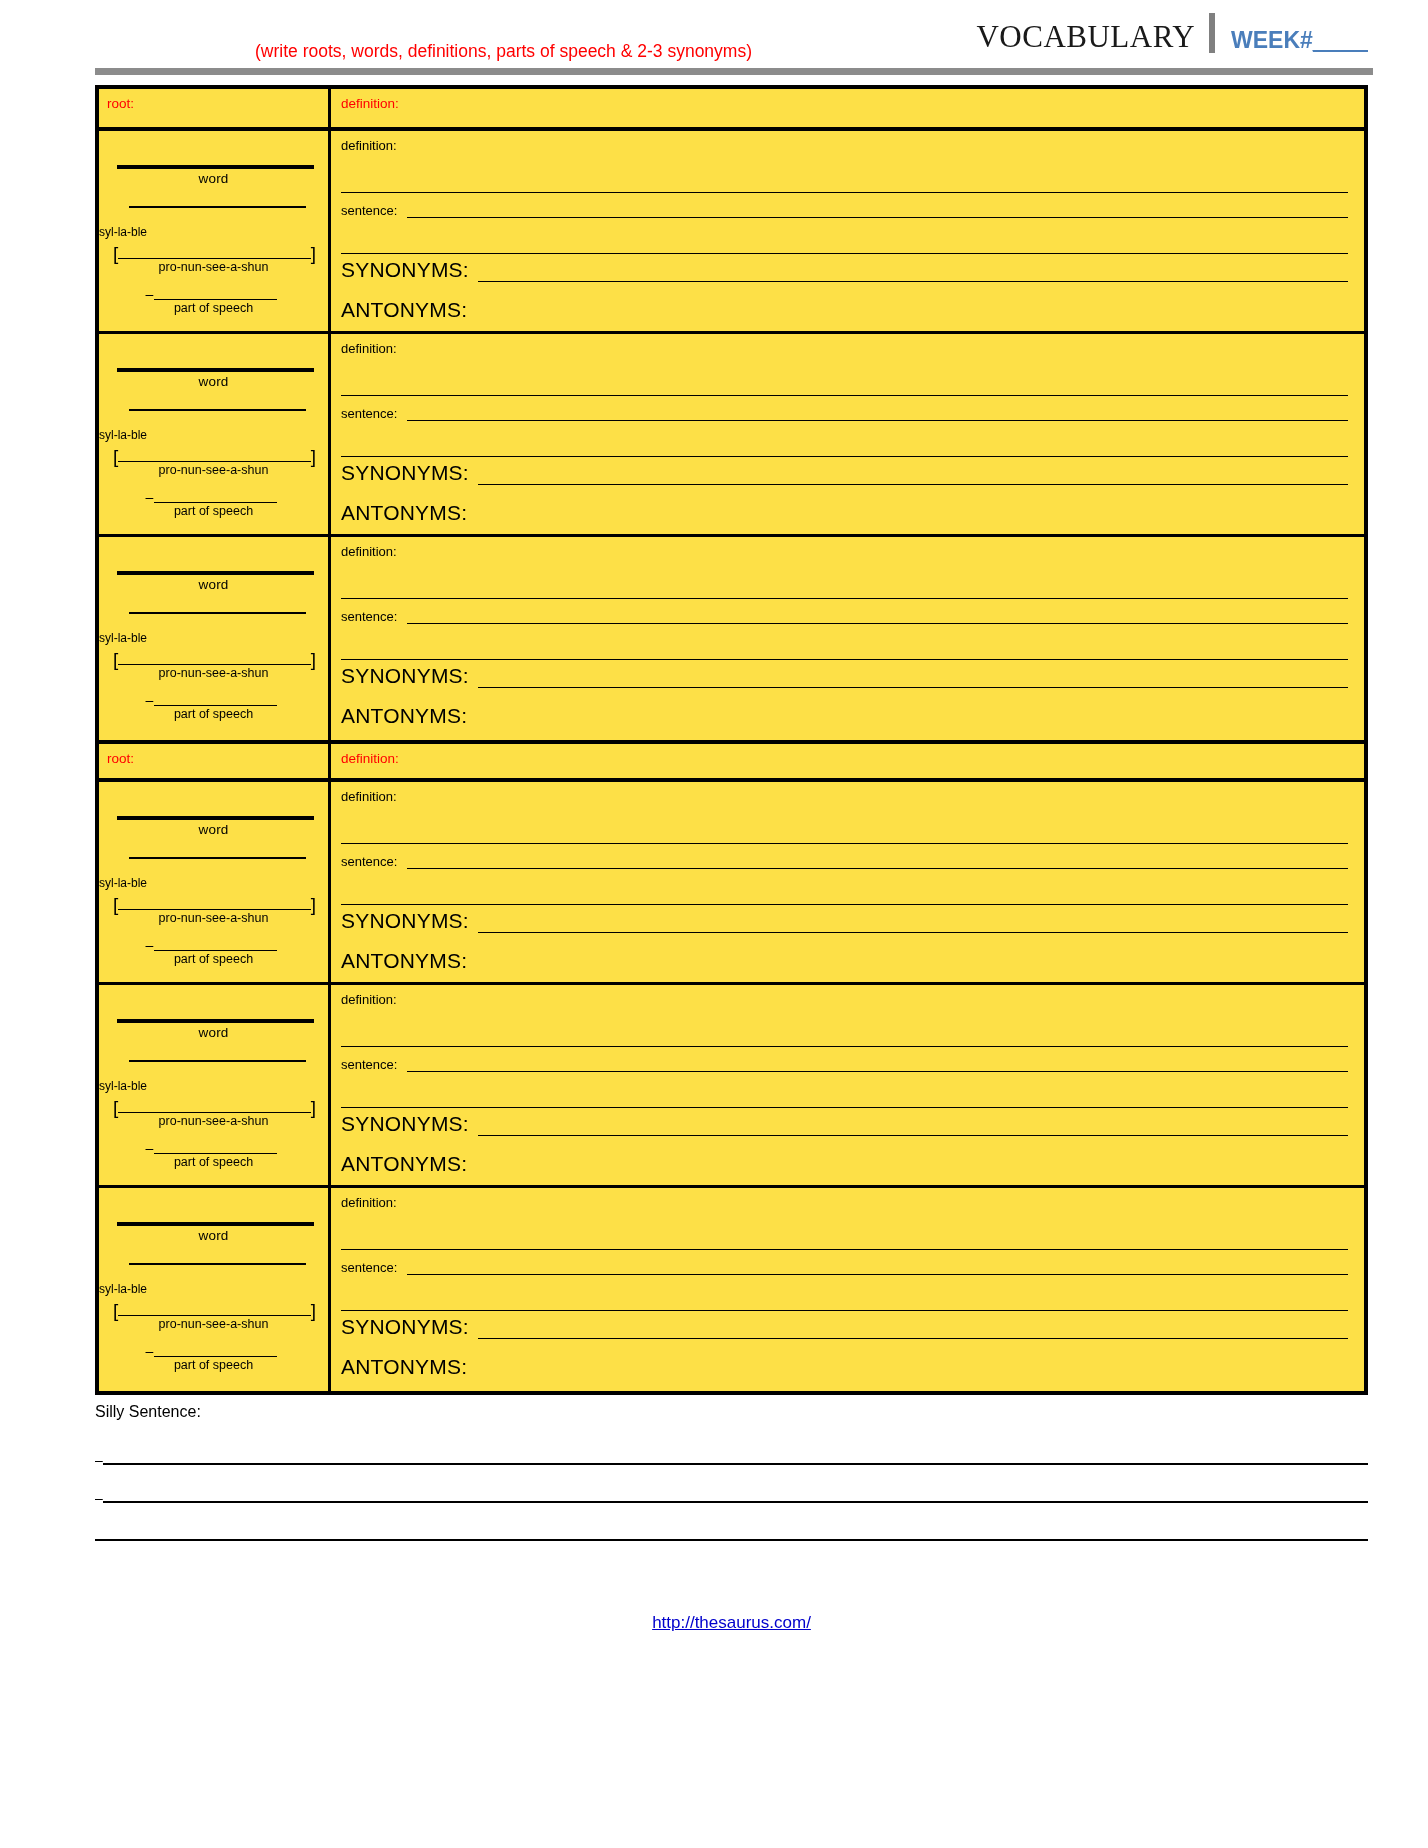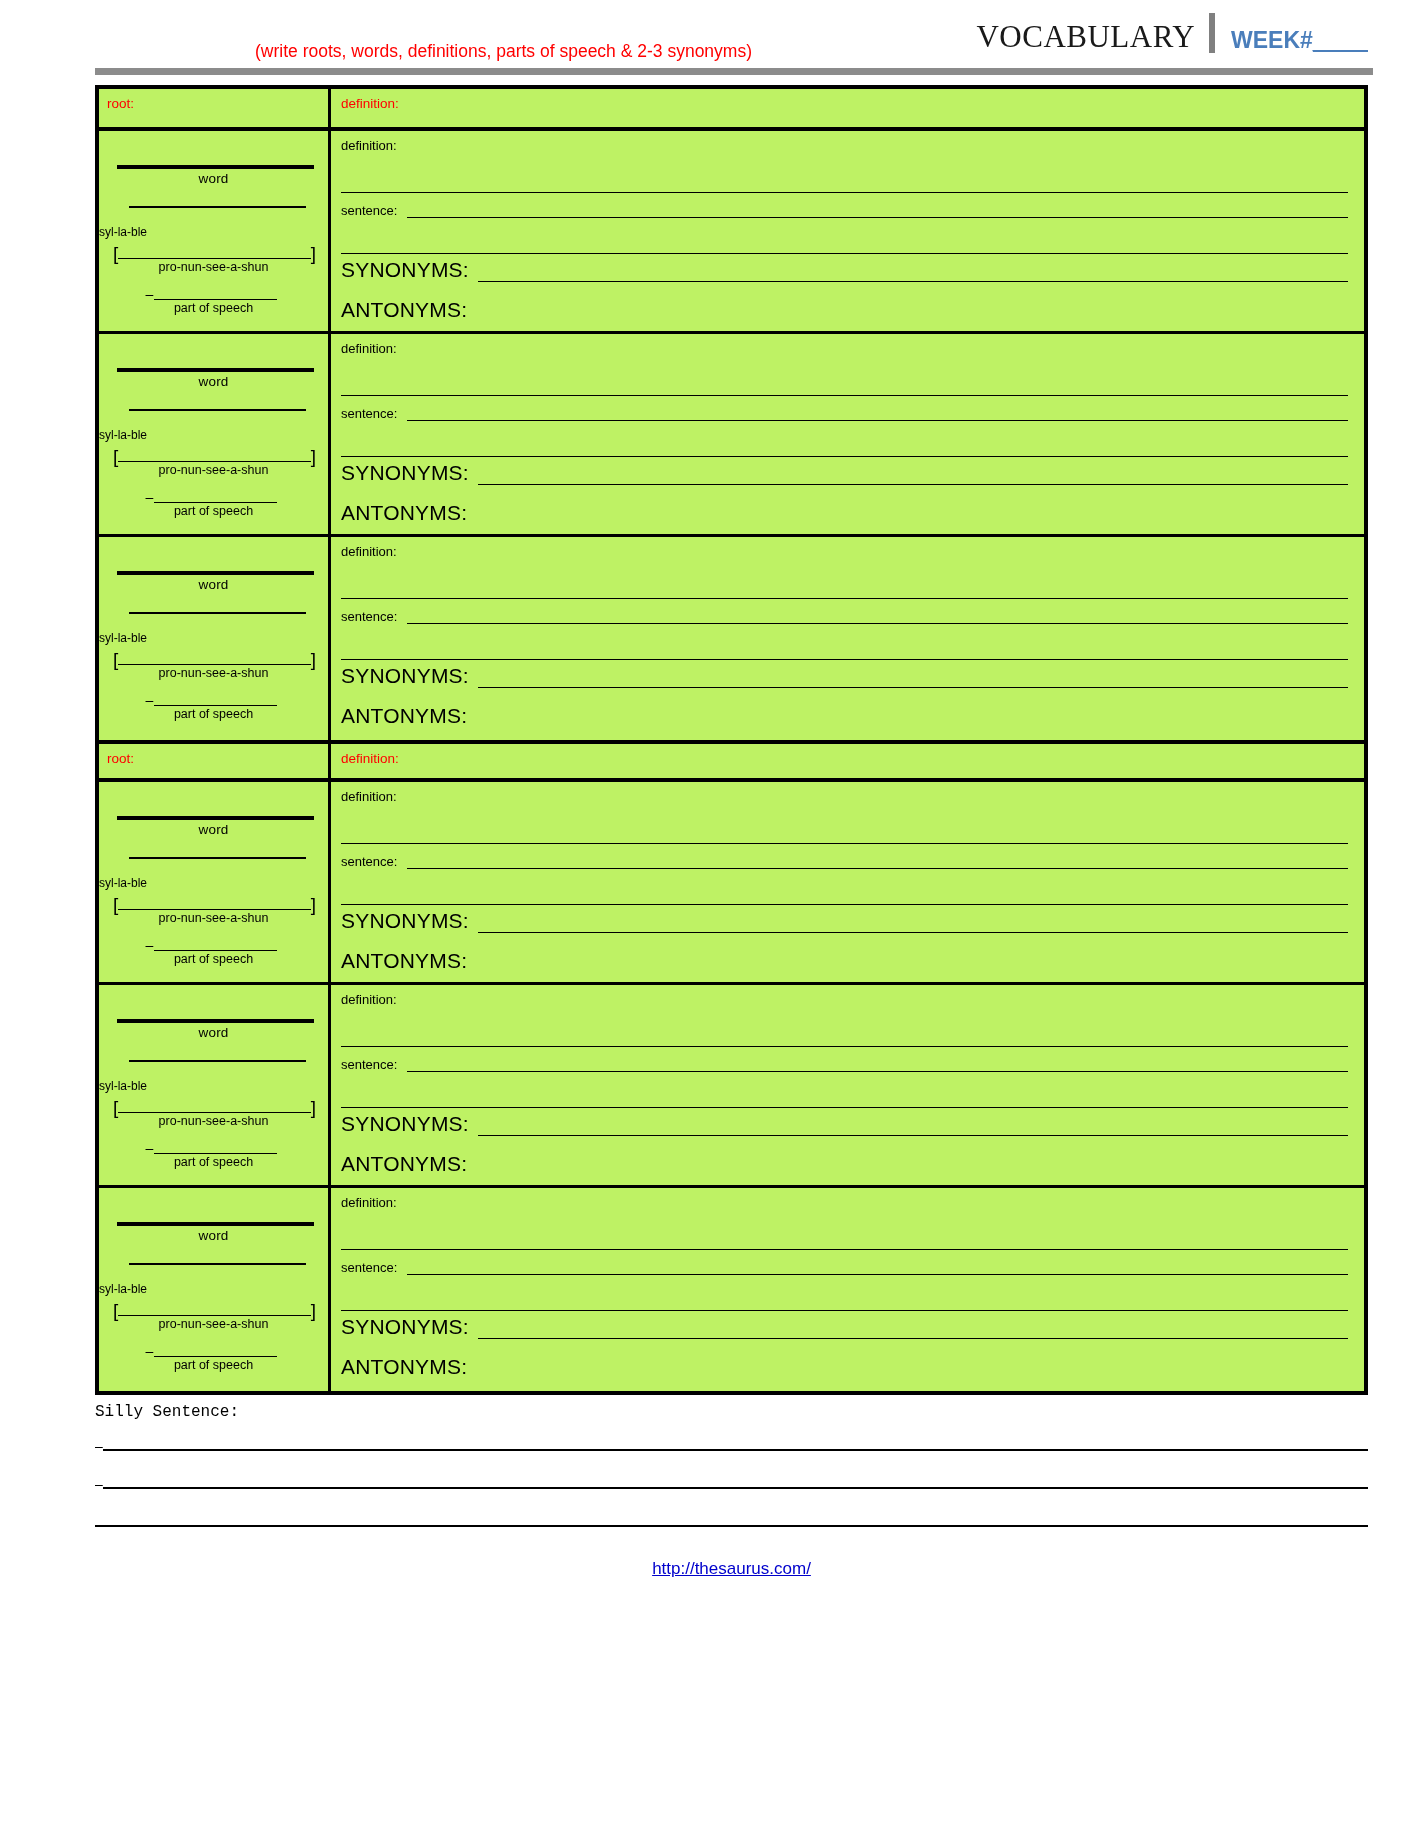--- a/index.html
+++ b/index.html
@@ -69,21 +69,21 @@
   .gray-bar {
     height:7px;
     background:#8c8c8c;
     margin:6px 55px 0 95px;
   }
 
   
   .sheet {
     margin:10px 60px 0 95px;
     border:3px solid #000;
-    background:#bef264;
+    background:#fde047;
   }
   .sheet-inner { border:1px solid #000; }
 
   .root-row {
     display:flex;
     border-bottom:4px solid #000;
     height:42px;
   }
   .root-left {
     width:232px;
@@ -229,39 +229,39 @@
     height:17px;
     margin-left:9px;
     margin-right:4px;
   }
   .d-ant-row { margin-top:16px; }
 
   
   .footer { margin:8px 60px 0 95px; }
   .silly-label {
     font-size:16px;
-    font-family:Liberation Mono, monospace;
-    margin-bottom:20px;
+    font-family:Liberation Sans, sans-serif;
+    margin-bottom:34px;
   }
   .silly-line-wrap {
     display:flex;
     align-items:flex-end;
     margin-bottom:28px;
   }
   .silly-dash { font-size:14px; line-height:10px; }
   .silly-line {
     flex:1;
     border-bottom:2px solid #000;
     height:10px;
   }
   .silly-line-wrap.plain .silly-dash { visibility:hidden; width:0; }
 
   .url-wrap {
     text-align:center;
-    margin-top:32px;
+    margin-top:72px;
   }
   .url-link {
     color:#0000cc;
     font-size:17px;
     text-decoration:underline;
     font-family:"Liberation Sans", sans-serif;
   }
 </style>
 </head>
 <body>

